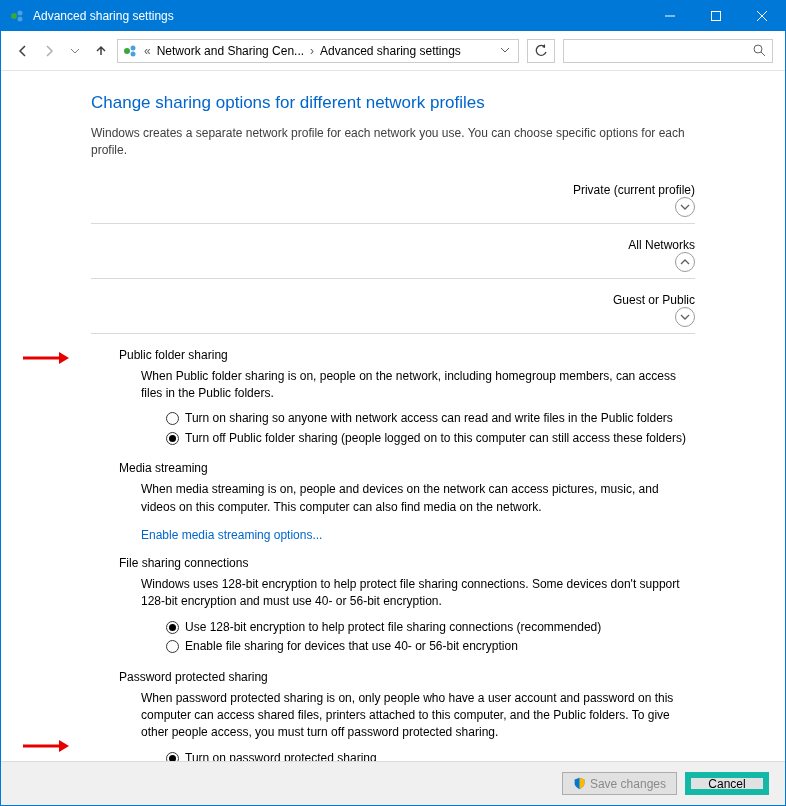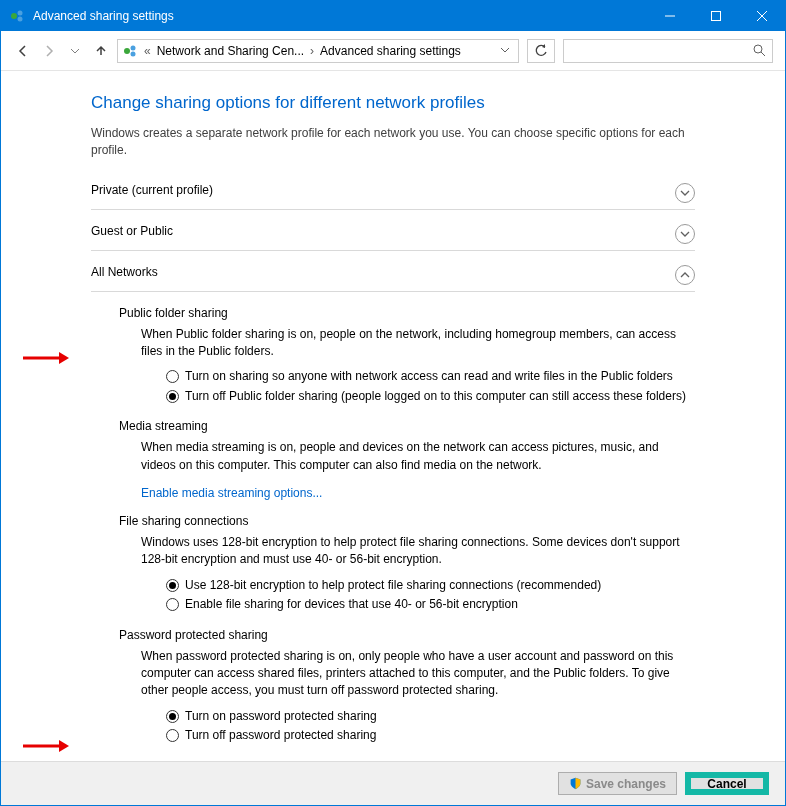--- a/index.html
+++ b/index.html
@@ -15,32 +15,32 @@
 .breadcrumb-wrap { flex: 1; display:flex; align-items:center; gap:8px;}
 .addressbar { flex: 1; border: 1px solid #cccccc; height: 24px; display: flex; align-items: center; padding: 0 4px; gap: 4px; font-size: 12px; color:#000; }
 .addressbar .bcicon { width:16px; height:16px; display:inline-block; }
 .addressbar .sep { padding:0 2px; color:#606060;}
 .addressbar .dd { margin-left:auto; color:#606060; padding:0 4px;}
 .refreshbtn{ width:28px; height:24px; border:1px solid #ccc; display:flex; align-items:center; justify-content:center;}
 .searchbox { width: 210px; border: 1px solid #ccc; height: 24px; display:flex; align-items:center; padding:0 6px; justify-content:flex-end; color:#606060;}
 .content { padding: 22px 90px 10px 90px; height: 690px; overflow:auto;}
 h1 { color: #0066cc; font-weight: 400; font-size: 17px; margin-bottom: 12px; }
 .intro { font-size: 12px; color:#404040; margin-bottom: 18px; line-height:1.4;}
-.profile-header { display:flex; align-items:flex-start; border-bottom:1px solid #d9d9d9; padding:6px 0; cursor:pointer;}
+.profile-header { display:flex; align-items:flex-end; border-bottom:1px solid #d9d9d9; padding:6px 0; cursor:pointer;flex-direction:column;}
 .profile-header .phtext{ flex:1; font-size:12px;}
 .chev-circle{ width:20px; height:20px; border:1px solid #9a9a9a; border-radius:50%; display:flex; align-items:center; justify-content:center; font-size:10px; color:#606060;}
 .section { margin-top:14px; }
 .section-title{ font-size:12px; margin-left:28px; margin-bottom:6px;}
 .section-desc{ font-size:12px; margin-left:50px; margin-right:0; line-height:1.45; margin-bottom:8px;}
 .radio-group{ margin-left:75px;}
 .radio-row{ display:flex; align-items:flex-start; gap:6px; font-size:12px; line-height:1.45; margin-bottom:2px;}
 .radio{ width:13px; height:13px; border:1px solid #333; border-radius:50%; display:inline-flex; align-items:center; justify-content:center; flex-shrink:0; margin-top:2px;}
 .radio.checked::after{content:""; width:7px; height:7px; background:#000; border-radius:50%;}
 .link{ color:#0066cc; cursor:pointer; margin-left:50px; font-size:12px; display:inline-block; margin-top:4px;}
-.buttons{ position:absolute; bottom:0; left:0; right:0; height:44px; border-top:1px solid #dcdcdc; background:#f0f0f0; display:flex; align-items:center; justify-content:flex-end; padding:0 16px; gap:8px;font-weight:bold;}
+.buttons{ position:absolute; bottom:0; left:0; right:0; height:44px; border-top:1px solid #dcdcdc; background:#f0f0f0; display:flex; align-items:center; justify-content:flex-end; padding:0 16px; gap:8px;}
 .btn{ height:23px; min-width:84px; border:1px solid #adadad; background:#e1e1e1; font-size:12px; display:flex; align-items:center; justify-content:center; padding:0 10px; cursor:pointer; gap:4px;}
 .btn.disabled{ color:#8a8a8a; cursor:default;}
 .btn.default{ border:6px solid #14b8a6;}
 .shield{ width:13px; height:13px; display:inline-block;}
 .contentwrap{ position:relative; height: calc(100% - 70px);}
 .redarrow{ position:absolute; left:22px;}
 .redarrow svg{ display:block;}
 </style>
 </head>
 <body>
@@ -132,32 +132,32 @@
 
   <div class="profile-header">
     <span class="phtext">Private (current profile)</span>
     <span class="chev-circle">
           <svg width="10" height="10">
             <path d="M1 3 L5 7 L9 3" fill="none" stroke="#606060" stroke-width="1.3"></path>
           </svg>
         </span>
   </div>
   <div class="profile-header" style="margin-top:8px;">
+    <span class="phtext">All Networks</span>
+    <span class="chev-circle">
+          <svg width="10" height="10">
+            <path d="M1 7 L5 3 L9 7" fill="none" stroke="#606060" stroke-width="1.3"></path>
+          </svg>
+        </span>
+  </div>
+  <div class="profile-header" style="margin-top:8px;">
     <span class="phtext">Guest or Public</span>
     <span class="chev-circle">
           <svg width="10" height="10">
             <path d="M1 3 L5 7 L9 3" fill="none" stroke="#606060" stroke-width="1.3"></path>
-          </svg>
-        </span>
-  </div>
-  <div class="profile-header" style="margin-top:8px;">
-    <span class="phtext">All Networks</span>
-    <span class="chev-circle">
-          <svg width="10" height="10">
-            <path d="M1 7 L5 3 L9 7" fill="none" stroke="#606060" stroke-width="1.3"></path>
           </svg>
         </span>
   </div>
 
   <div class="section">
     <div class="section-title">Public folder sharing</div>
     <div class="section-desc">When Public folder sharing is on, people on the network, including homegroup members, can access files in the Public folders.</div>
     <div class="radio-group" style="position:relative;">
       <div class="radio-row">
         <span class="radio"></span>

